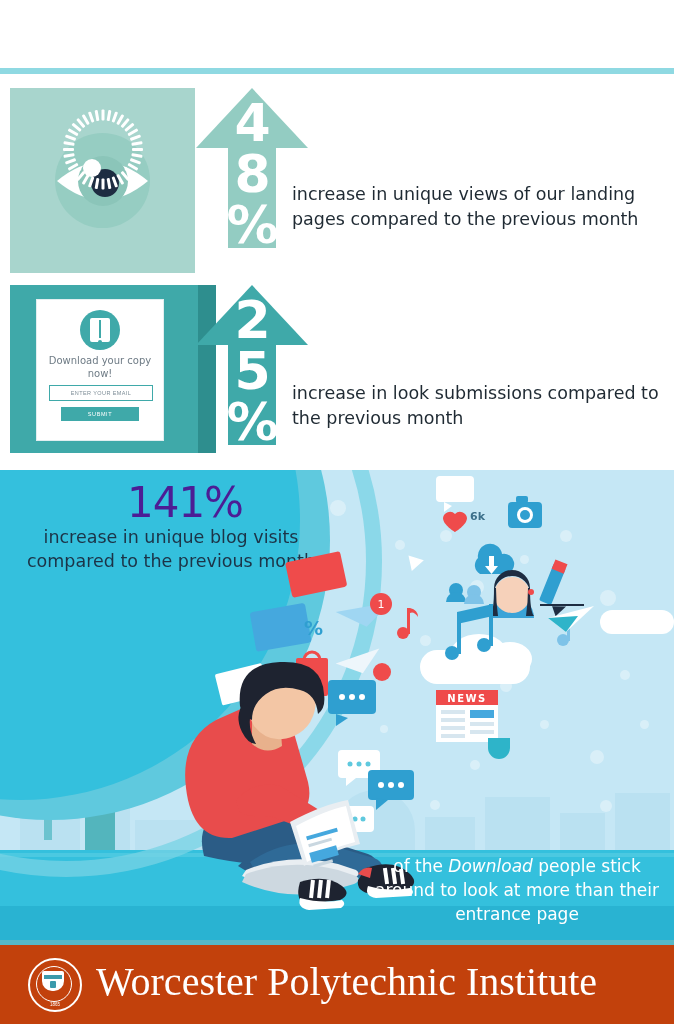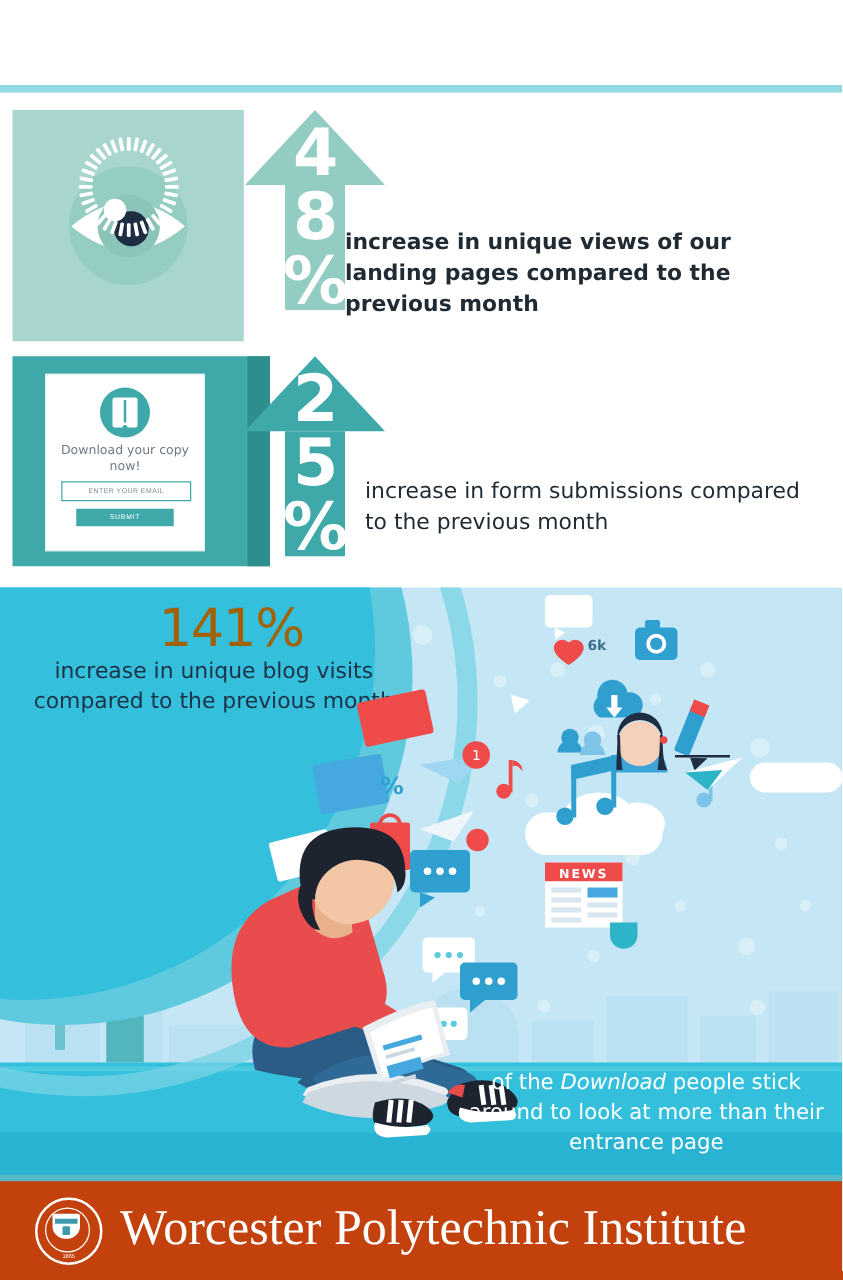--- a/index.html
+++ b/index.html
@@ -29,21 +29,21 @@
   .arrow2{left:196px;top:285px;}
   .arrow2 .arrow-head{border-bottom:60px solid #3fa9a9;}
   .arrow2 .arrow-stem{height:100px;background:#3fa9a9;}
 
   .arrow-digits{position:absolute;left:0;top:10px;width:112px;text-align:center;
     font-family:"DejaVu Sans",sans-serif;font-weight:bold;color:#ffffff;
     font-size:52px;line-height:51px;letter-spacing:-1px;}
 
   .stat-text{position:absolute;font-family:"DejaVu Sans",sans-serif;
     font-size:17.5px;line-height:25px;color:#1f2a33;}
-  .stat-text1{left:276px;top:182px;width:370px;font-weight:bold;}
+  .stat-text1{left:292px;top:182px;width:370px;}
   .stat-text2{left:292px;top:381px;width:370px;}
 
   
   .form-tile{position:absolute;left:10px;top:285px;width:206px;height:168px;background:#3fa9a9;}
   .form-tile-shade{position:absolute;right:0;top:0;width:18px;height:168px;background:#2e8e8e;}
   .form-card{position:absolute;left:26px;top:14px;width:126px;height:140px;background:#ffffff;
     border:1px solid #e2eef0;}
   .book-badge{position:absolute;left:43px;top:10px;width:40px;height:40px;border-radius:50%;background:#3fa9a9;}
   .book-tab{position:absolute;left:10px;top:8px;width:20px;height:24px;background:#ffffff;border-radius:2px;}
   .book-spine{position:absolute;left:19px;top:10px;width:2px;height:18px;background:#3fa9a9;}
@@ -56,21 +56,21 @@
   .form-submit span{display:block;text-align:center;font-size:5.5px;line-height:14px;color:#ffffff;letter-spacing:.6px;}
 
   
   .illus{position:absolute;left:0;top:470px;width:674px;height:470px;background:#c5e7f5;overflow:hidden;}
   .blob-back{position:absolute;left:-230px;top:-210px;width:560px;height:560px;border-radius:50%;background:#5fc9de;}
   .blob-arc{position:absolute;left:-250px;top:-225px;width:600px;height:600px;border-radius:50%;
     background:transparent;border:16px solid #77d3e4;opacity:.75;}
   .blob-front{position:absolute;left:-260px;top:-230px;width:560px;height:560px;border-radius:50%;background:#34c0dd;}
 
   .blog-num{position:absolute;left:20px;top:8px;width:330px;text-align:center;
-    font-family:"DejaVu Sans",sans-serif;font-size:42px;color:#a16207;letter-spacing:-1px;}
+    font-family:"DejaVu Sans",sans-serif;font-size:42px;color:#4c1d95;letter-spacing:-1px;}
   .blog-text{position:absolute;left:6px;top:55px;width:330px;text-align:center;
     font-family:"DejaVu Sans",sans-serif;font-size:17.5px;line-height:24px;color:#1c3347;}
 
   
   .skyline{position:absolute;left:0;bottom:75px;width:674px;height:110px;opacity:.55;}
   .bld{position:absolute;bottom:0;background:#b2ddef;}
   
   .ground1{position:absolute;left:0;bottom:0;width:674px;height:90px;background:#34c0dd;}
   .ground3{position:absolute;left:0;bottom:0;width:674px;height:34px;background:#29b3d2;}
   .road-line{position:absolute;left:0;bottom:83px;width:674px;height:4px;background:#5ccfe4;opacity:.6;}
@@ -202,21 +202,21 @@
 
   <div class="arrow arrow2">
     <div class="arrow-head"></div>
     <div class="arrow-stem"></div>
     <div class="arrow-digits">
       <div>2</div>
       <div>5</div>
       <div>%</div>
     </div>
   </div>
-  <div class="stat-text stat-text2">increase in form submissions compared to the previous month</div>
+  <div class="stat-text stat-text2">increase in look submissions compared to the previous month</div>
 
   <div class="illus">
 
     <div id="bubbles">
         <div class="bubble" style="left: 330px; top: 30px; width: 16px; height: 16px;"></div>
         <div class="bubble" style="left: 395px; top: 70px; width: 10px; height: 10px;"></div>
         <div class="bubble" style="left: 300px; top: 105px; width: 20px; height: 20px;"></div>
         <div class="bubble" style="left: 360px; top: 140px; width: 9px; height: 9px;"></div>
         <div class="bubble" style="left: 440px; top: 60px; width: 12px; height: 12px;"></div>
         <div class="bubble" style="left: 470px; top: 110px; width: 14px; height: 14px;"></div>

